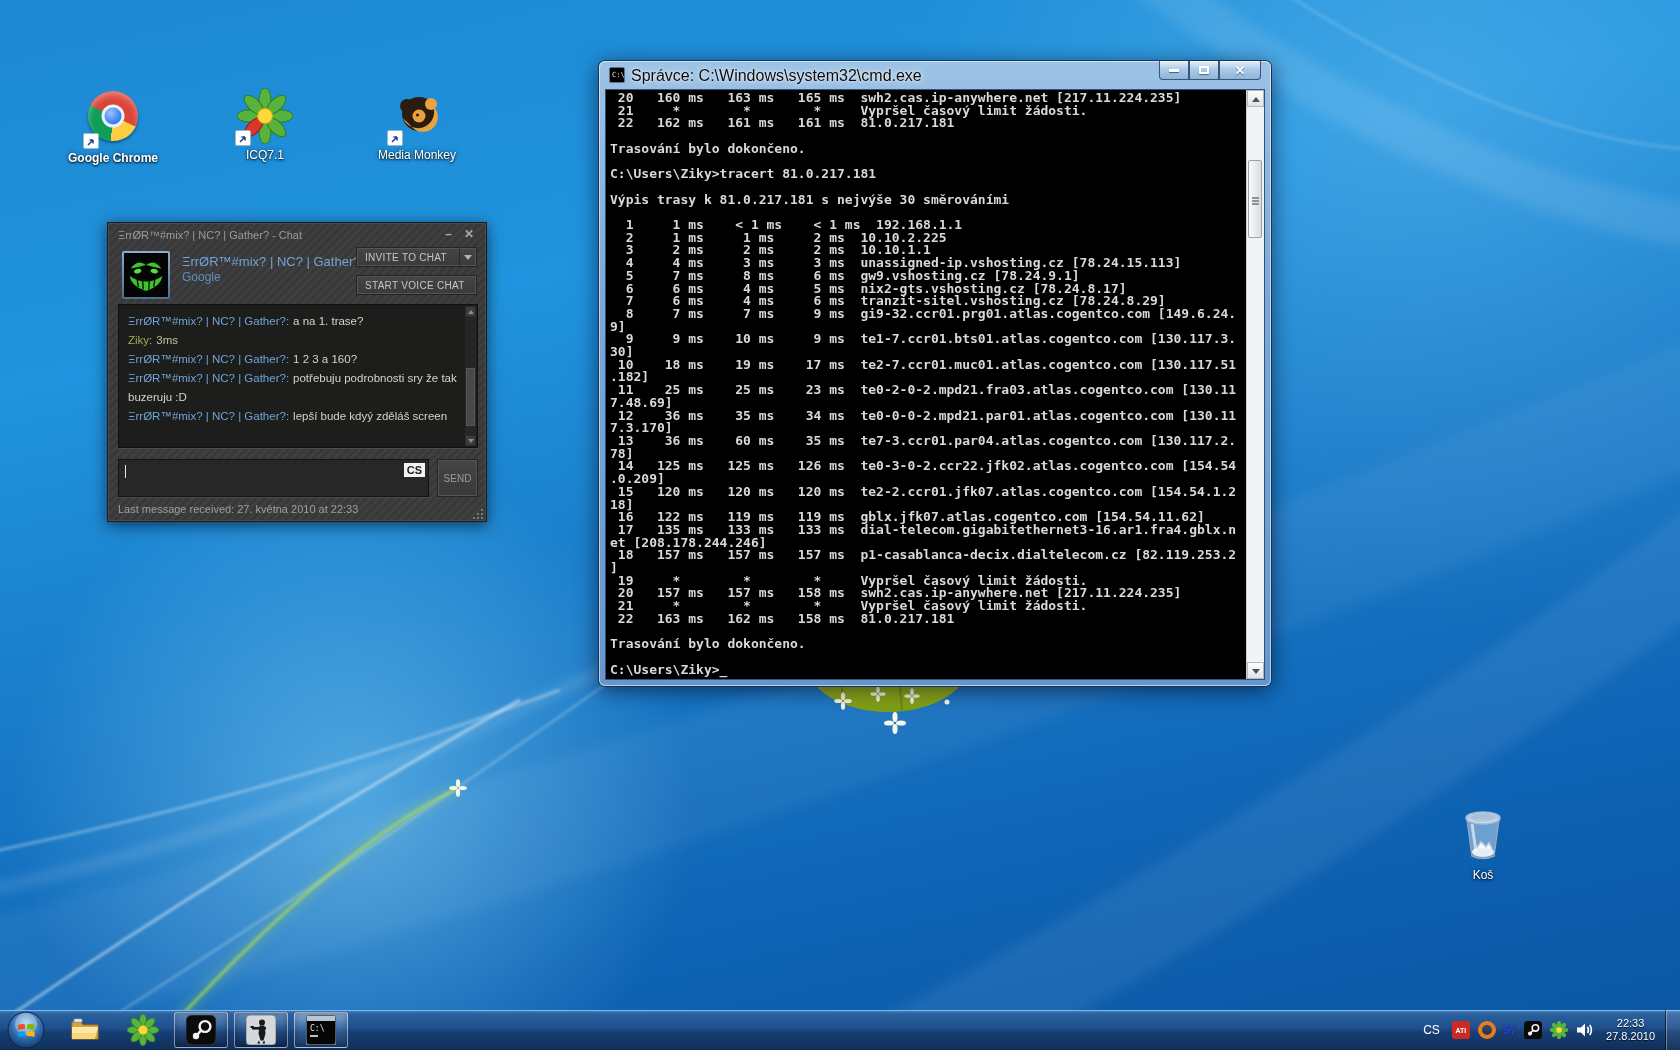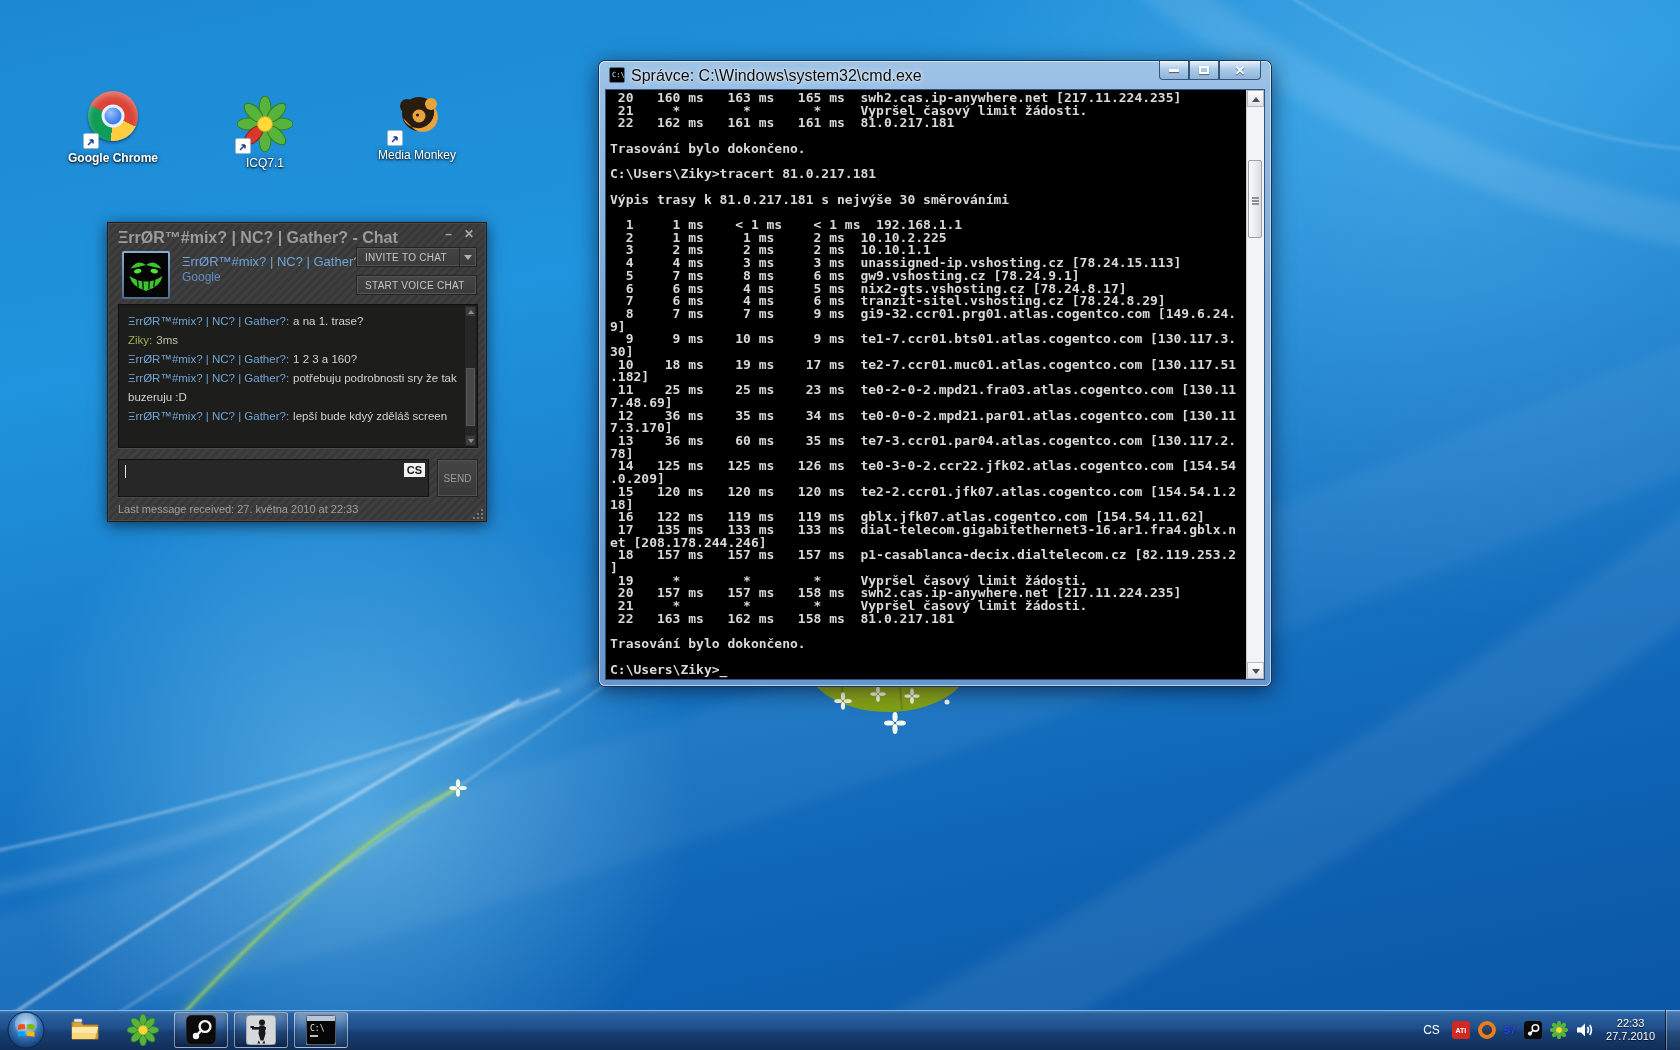--- a/index.html
+++ b/index.html
@@ -64,21 +64,21 @@
   .sb-thumb{position:absolute;left:1px;top:70px;width:14px;height:78px;
     background:linear-gradient(90deg,#fafbfc,#d9dde2);border:1px solid #9aa1aa;border-radius:2px;box-sizing:border-box;}
   .sb-grip{position:absolute;left:3px;top:36px;width:7px;height:1.5px;background:#8a929c;
     box-shadow:0 3px 0 #8a929c,0 6px 0 #8a929c;}
   
   .chat-window{left:107px;top:222px;width:380px;height:300px;
     background:repeating-linear-gradient(315deg,#3f3f3f 0 3px,#383838 3px 6px);
     border:1px solid #1d1d1d;box-shadow:0 3px 14px rgba(0,0,10,.6), inset 0 0 0 1px #4a4a4a;
     box-sizing:border-box;color:#c9c9c4;}
   .chat-titlebar{position:absolute;left:0;top:0;right:0;height:22px;}
-  .chat-title{position:absolute;left:10px;top:6px;font-size:16px;color:#9b9b97;white-space:nowrap;font-weight:bold;}
+  .chat-title{position:absolute;left:10px;top:6px;font-size:11px;color:#9b9b97;white-space:nowrap;}
   .chat-min{position:absolute;right:34px;top:4px;color:#a8a8a4;font-size:12px;font-weight:bold;}
   .chat-close{position:absolute;right:12px;top:4px;color:#a8a8a4;font-size:12px;font-weight:bold;}
   .avatar-frame{position:absolute;left:14px;top:28px;width:48px;height:48px;padding:2px;box-sizing:border-box;
     background:linear-gradient(#86aed2,#4c6f8e);border-radius:2px;}
   .avatar-frame svg{display:block;width:44px;height:44px;background:#000;}
   .friend-name{position:absolute;left:74px;top:31px;font-size:13px;color:#70a4d7;white-space:nowrap;}
   .name-caret{display:inline-block;width:0;height:0;border-left:4px solid transparent;
     border-right:4px solid transparent;border-top:5px solid #70a4d7;margin-left:5px;}
   .friend-status{position:absolute;left:74px;top:47px;font-size:12px;color:#5d90c2;}
   .chat-btn{position:absolute;left:248px;width:121px;height:20px;background:linear-gradient(#454545,#3a3a3a);
@@ -188,21 +188,21 @@
       <div class="chrome-ball"></div>
       <div class="shortcut-badge">
         <svg width="12" height="12">
             <path d="M3 9 L8 4 M8 4 H4.5 M8 4 V7.5" stroke="#1c3f94" stroke-width="1.5" fill="none"></path>
           </svg>
       </div>
     </div>
     <div class="desk-label">Google Chrome</div>
   </div>
 
-  <div class="desk-cell" style="left:220px;top:96px;">
+  <div class="desk-cell" style="left:220px;top:88px;">
     <div class="desk-icon">
       <svg width="56" height="56" viewBox="0 0 56 56">
         <g transform="translate(28,28)">
           <g fill="#57b33c" stroke="#2e7d22" stroke-width="1">
             <ellipse cx="0" cy="-16" rx="6" ry="12"></ellipse>
             <ellipse cx="0" cy="16" rx="6" ry="12"></ellipse>
             <ellipse cx="16" cy="0" rx="12" ry="6"></ellipse>
             <ellipse cx="-16" cy="0" rx="12" ry="6"></ellipse>
             <ellipse cx="11.3" cy="-11.3" rx="6" ry="12" transform="rotate(45 11.3 -11.3)"></ellipse>
             <ellipse cx="11.3" cy="11.3" rx="6" ry="12" transform="rotate(-45 11.3 11.3)"></ellipse>
@@ -233,20 +233,33 @@
       </svg>
       <div class="shortcut-badge">
         <svg width="12" height="12">
             <path d="M3 9 L8 4 M8 4 H4.5 M8 4 V7.5" stroke="#1c3f94" stroke-width="1.5" fill="none"></path>
           </svg>
       </div>
     </div>
     <div class="desk-label">Media Monkey</div>
   </div>
 
+  <div class="desk-cell" style="left:1438px;top:804px;">
+    <div class="desk-icon" style="height:60px;">
+      <svg width="50" height="60" viewBox="0 0 50 60">
+        <path d="M9 15 L14 52 Q25 57 36 52 L41 15" fill="rgba(205,224,240,.5)" stroke="#8fa8bf" stroke-width="1.5"></path>
+        <ellipse cx="25" cy="48" rx="11" ry="5" fill="#eef2f6" opacity=".95"></ellipse>
+        <path d="M19 44 l4 -6 5 5 3 -4 3 6" stroke="#c7d2dc" stroke-width="1.5" fill="#f7fafc"></path>
+        <ellipse cx="25" cy="14" rx="17" ry="6" fill="rgba(228,238,248,.75)" stroke="#a8bccf" stroke-width="1.5"></ellipse>
+        <ellipse cx="25" cy="14" rx="12" ry="3.8" fill="rgba(160,185,205,.55)"></ellipse>
+        <path d="M14 20 L18 48" stroke="rgba(255,255,255,.6)" stroke-width="3"></path>
+      </svg>
+    </div>
+    <div class="desk-label">Koš</div>
+  </div>
 
   <div class="window cmd-window">
     <div class="cmd-titlebar">
       <div class="cmd-title-icon">C:\</div>
       <div class="cmd-title-text">Správce: C:\Windows\system32\cmd.exe</div>
       <div class="caption-buttons">
         <div class="cap-btn first">
             <div class="gly-min"></div>
           </div>
         <div class="cap-btn">
@@ -494,19 +507,19 @@
       </div>
       <div class="tray-ico">
         <svg width="18" height="18" viewBox="0 0 18 18">
           <polygon points="1,6.5 5,6.5 9,2.5 9,15.5 5,11.5 1,11.5" fill="#fff"></polygon>
           <path d="M11.5 6 Q13.5 9 11.5 12" stroke="#fff" stroke-width="1.6" fill="none"></path>
           <path d="M13.8 4 Q17 9 13.8 14" stroke="#fff" stroke-width="1.6" fill="none"></path>
         </svg>
       </div>
       <div class="tray-clock">
         <div>22:33</div>
-        <div>27.7.2010</div>
+        <div>27.8.2010</div>
       </div>
       <div class="show-desktop"></div>
     </div>
   </div>
 
 </div>
 
 </body></html>

